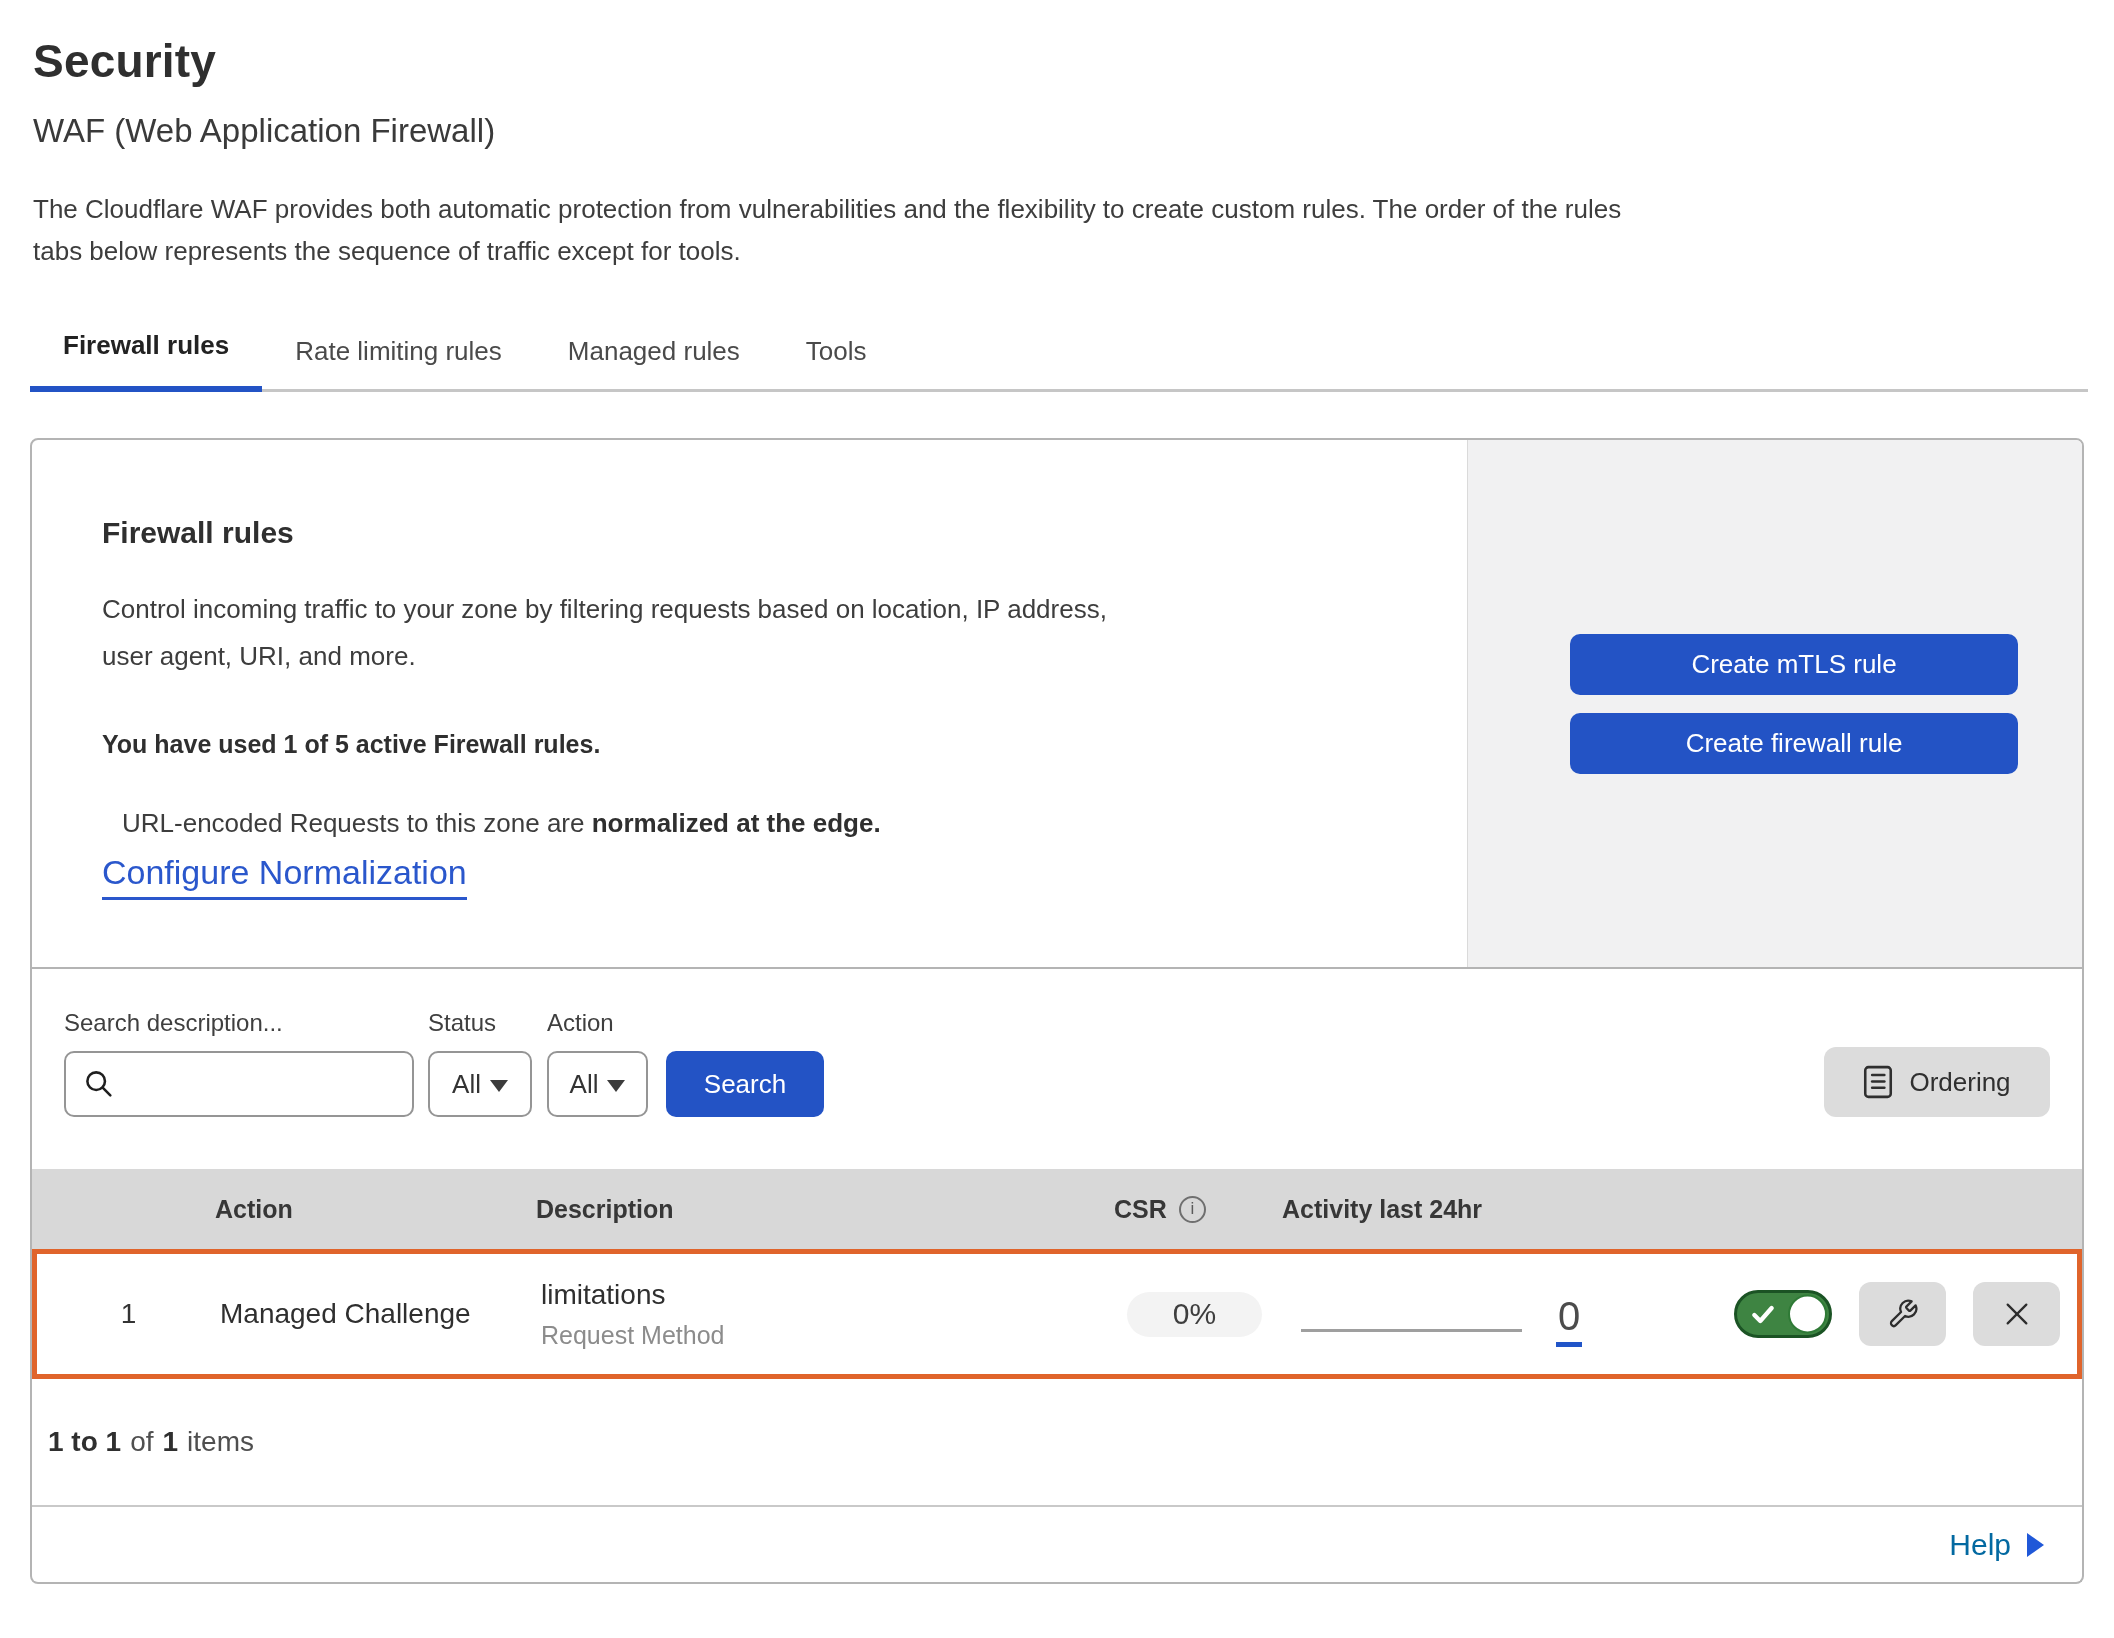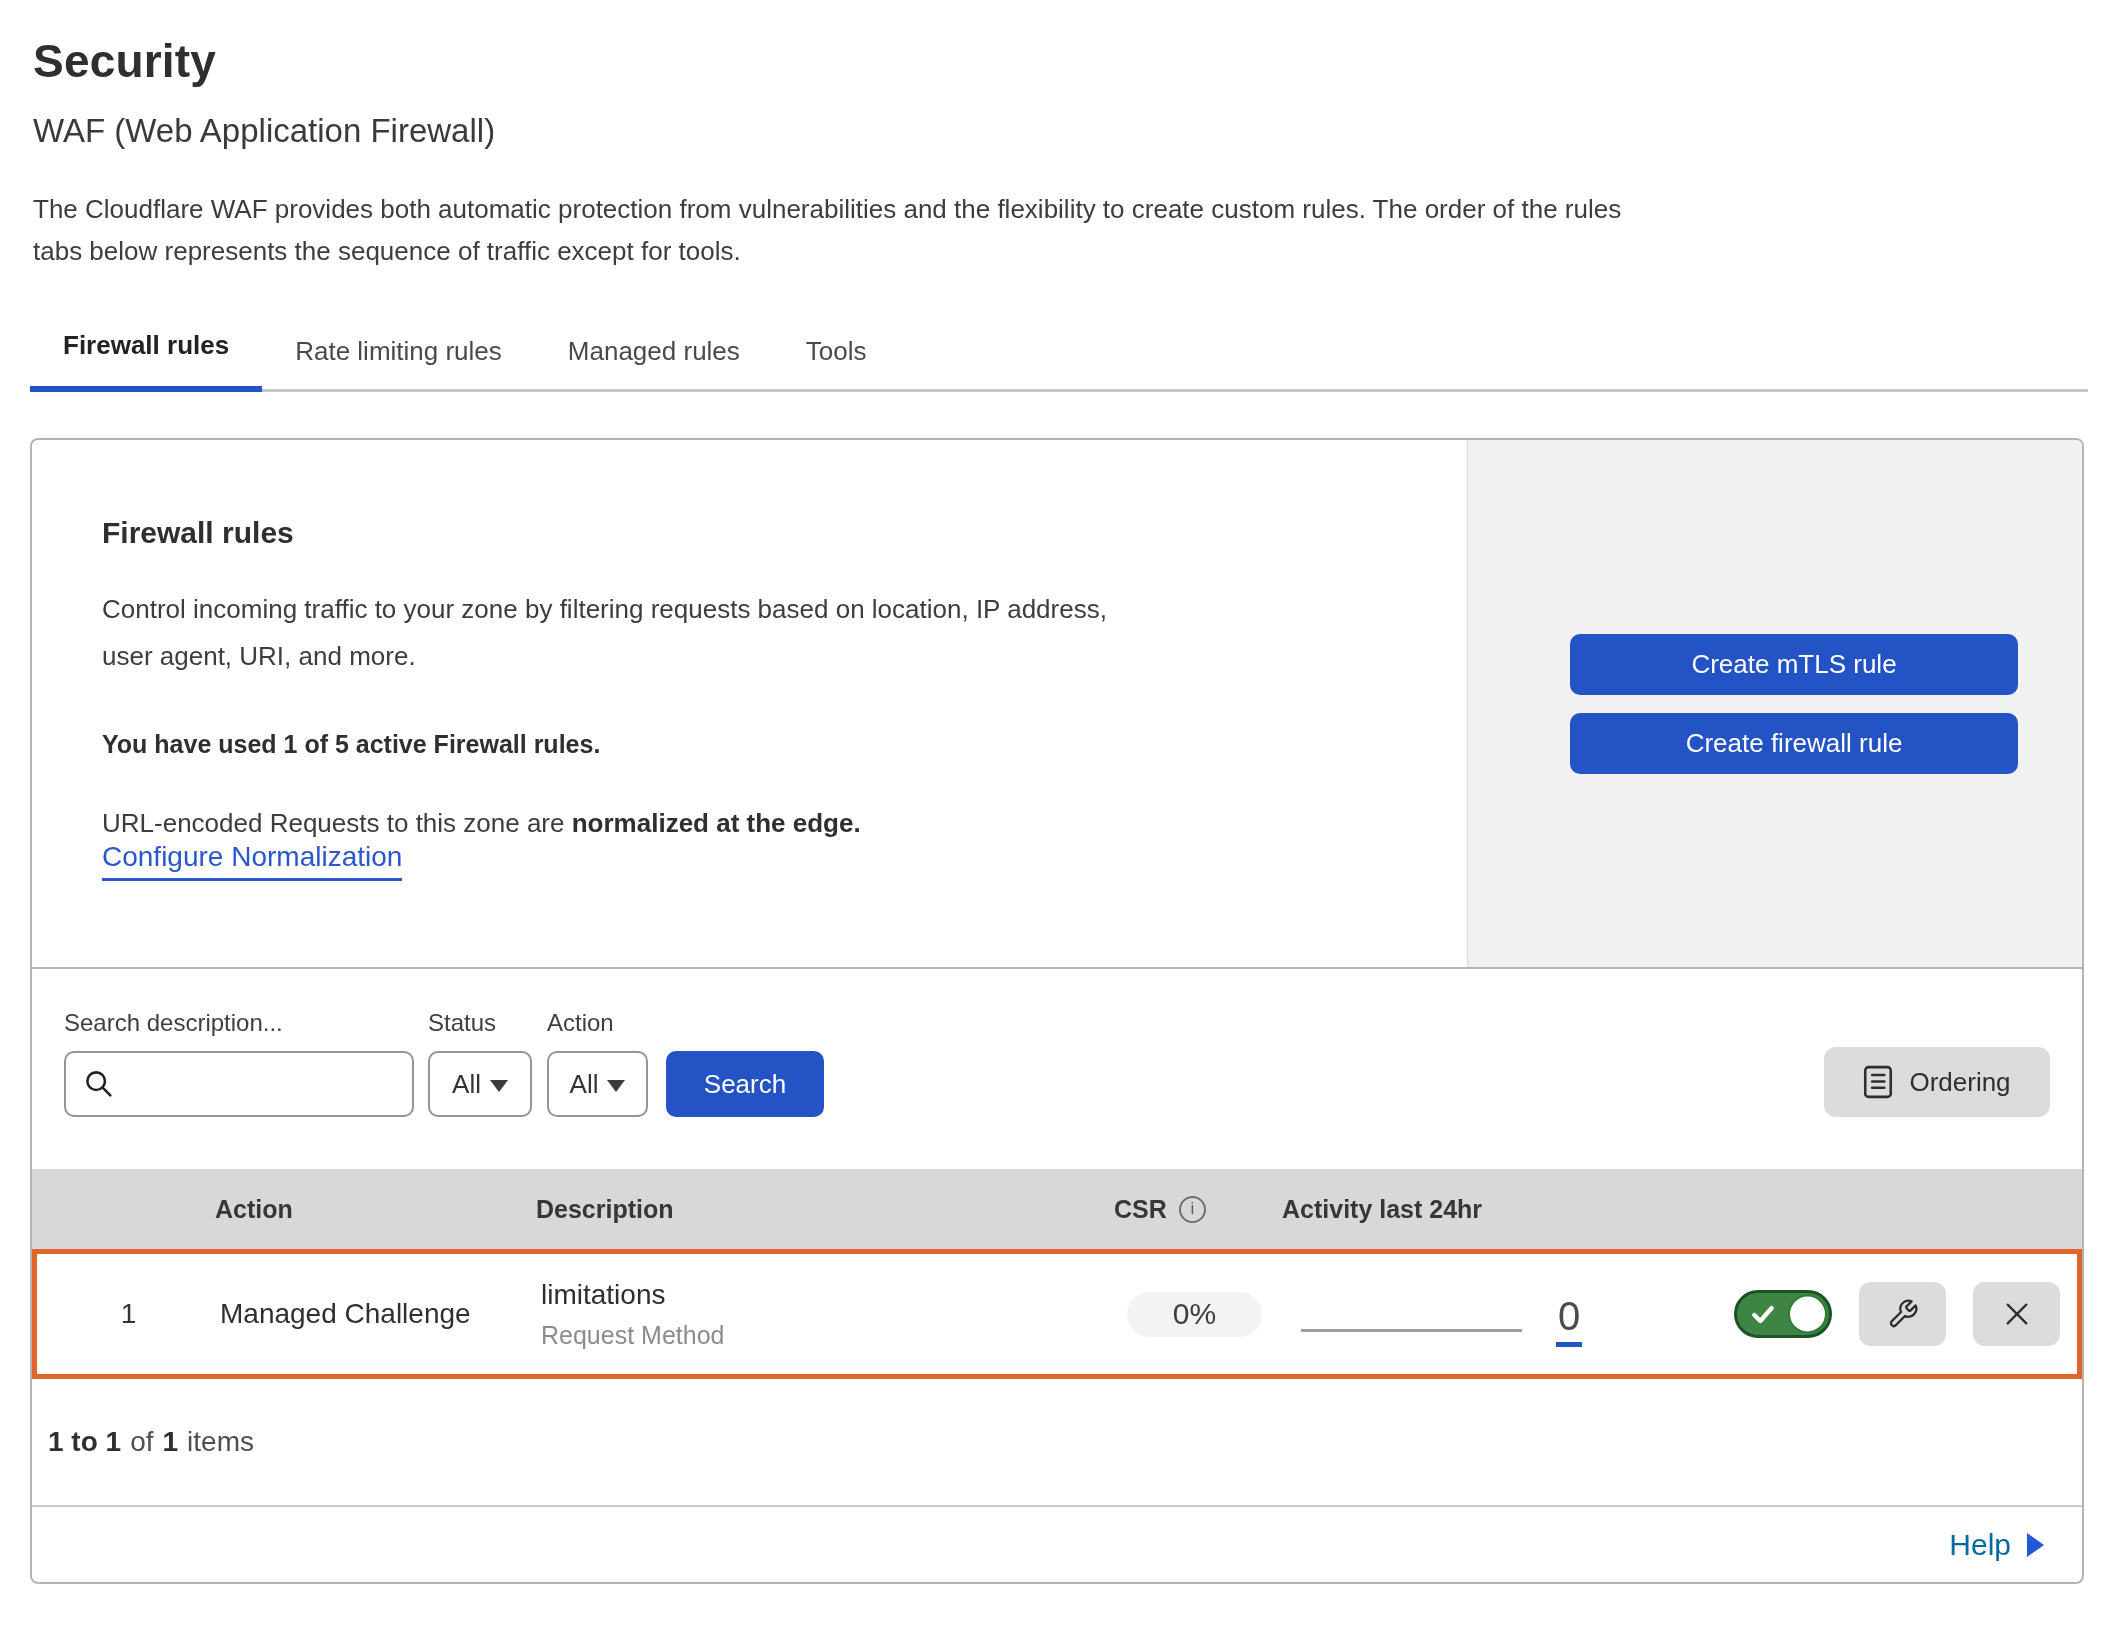--- a/index.html
+++ b/index.html
@@ -20,23 +20,23 @@
 
   
   .card { margin:0 30px; border:2px solid #b4b4b4; background:#fff; }
   .card-top { margin-top:46px; border-radius:8px 8px 0 0; display:flex; height:531px; }
   .card-bottom { border-top:none; border-radius:0 0 8px 8px; }
 
   .card-top .left { flex:1; padding:76px 70px 0 70px; }
   .card-top .left h3 { font-size:30px; font-weight:700; color:#2f2f2f; }
   .card-top .left .desc { margin-top:36px; font-size:26px; line-height:47px; color:#3d3d3d; }
   .card-top .left .usage { margin-top:50px; font-size:25px; font-weight:700; color:#2f2f2f; }
-  .card-top .left .norm { margin-top:49px; font-size:26px; color:#3d3d3d; }
+  .card-top .left .norm { margin-top:49px; font-size:26px; color:#3d3d3d;margin-left:20px; }
   .card-top .left .norm strong { color:#2f2f2f; }
-  .link { display:inline-block; margin-top:2px; font-size:28px; color:#2a57cc; border-bottom:3px solid #2a57cc; padding-bottom:5px; cursor:pointer; text-decoration:none; }
+  .link { display:inline-block; margin-top:14px; font-size:34px; color:#2a57cc; border-bottom:3px solid #2a57cc; padding-bottom:5px; cursor:pointer; text-decoration:none; }
 
   .panel { width:615px; background:#f1f1f2; border-left:1px solid #dadada; border-radius:0 6px 0 0;
            display:flex; flex-direction:column; justify-content:center; align-items:flex-end; gap:18px; padding-right:64px; }
   .btn-primary { display:flex; align-items:center; justify-content:center; background:#2353c5; color:#fff;
                  border:none; border-radius:10px; font-size:26px; font-family:inherit; cursor:pointer; }
   .panel .btn-primary { width:448px; height:61px; }
 
   
   .filter-bar { display:flex; align-items:flex-end; padding:40px 32px 52px 32px; }
   .field { display:flex; flex-direction:column; }

